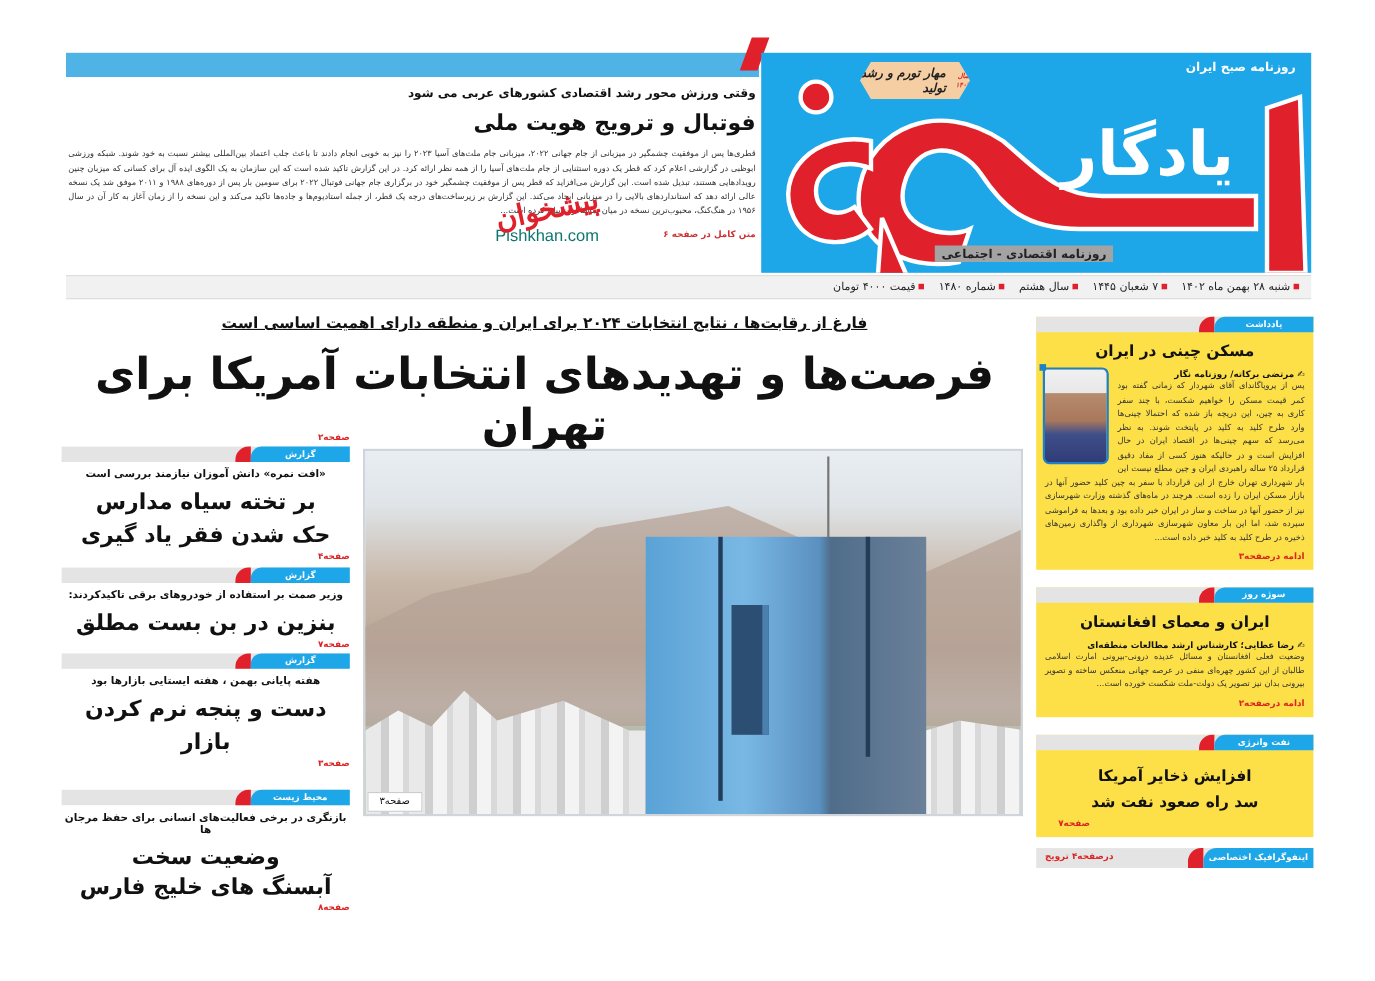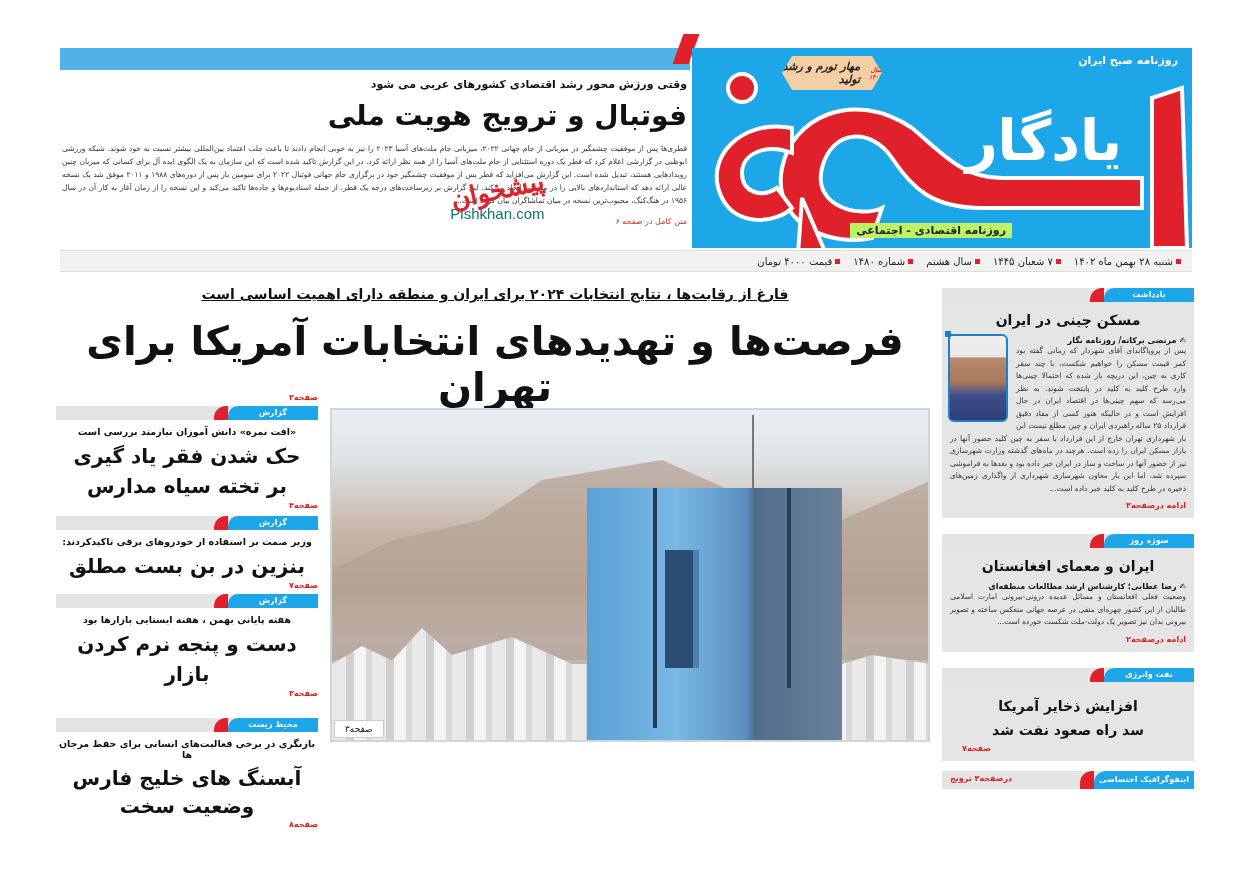--- a/index.html
+++ b/index.html
@@ -5,31 +5,31 @@
   * { box-sizing: border-box; margin: 0; padding: 0; }
   html, body { width: 1250px; height: 892px; background: #ffffff; overflow: hidden; }
   body { position: relative; font-family: "DejaVu Sans", sans-serif; color: #111; direction: rtl; }
 
   
   .top-band { position: absolute; left: 60px; top: 48px; width: 630px; height: 22px; background: #4fb3e6; }
   .mast { position: absolute; left: 692px; top: 48px; width: 500px; height: 200px; background: #1ea7e8; overflow: hidden; }
   .mast .city { position: absolute; right: 14px; top: 6px; font-size: 11px; color: #fff; font-weight: bold; }
   .mast .yadegar { position: absolute; right: 70px; top: 60px; font-size: 56px; color: #fff; font-weight: bold; letter-spacing: 6px; }
   .mast .emrooz { position: absolute; left: -10px; top: 10px; width: 520px; height: 200px; }
-  .mast .subtitle { position: absolute; right: 180px; top: 175px; font-size: 11px; color: #222; font-weight: bold; background: #bef264; padding: 1px 6px; }
+  .mast .subtitle { position: absolute; right: 180px; top: 175px; font-size: 11px; color: #222; font-weight: bold; background: #a3a3a3; padding: 1px 6px; }
   .mast .badge { position: absolute; left: 90px; top: 8px; width: 100px; height: 34px; background: #f5cfa3; clip-path: polygon(10% 0, 90% 0, 100% 50%, 90% 100%, 10% 100%, 0 50%); display: flex; align-items: center; justify-content: center; font-size: 11px; font-style: italic; font-weight: bold; color: #222; font-family: "DejaVu Serif", serif; }
   .mast .badge small { font-size: 6px; color: #d22; margin-left: 2px; vertical-align: super; }
   .diamond { position: absolute; left: 678px; top: 34px; width: 16px; height: 30px; background: #e0202a; transform: skewX(-20deg); }
 
   
   .topart { position: absolute; left: 62px; top: 74px; width: 625px; }
   .topart .kicker { font-size: 11px; font-weight: bold; text-align: right; margin-top: 4px; }
-  .topart .title { font-size: 28px; font-weight: bold; text-align: right; margin-top: 8px; }
+  .topart .title { font-size: 20px; font-weight: bold; text-align: right; margin-top: 8px; }
   .topart .body { font-size: 7.5px; line-height: 13px; color: #333; text-align: justify; margin-top: 10px; }
-  .topart .more { font-size: 8px; color: #c33; font-weight: normal; margin-top: 10px; text-align: right; }
+  .topart .more { font-size: 8px; color: #c33; font-weight: bold; margin-top: 10px; text-align: right; }
 
   .watermark { position: absolute; left: 450px; top: 175px; text-align: center; }
   .watermark .fa { font-size: 26px; color: #e0202a; font-weight: bold; font-family: "DejaVu Serif", serif; transform: rotate(-12deg); display: block; }
   .watermark .en { font-size: 15px; color: #0f766e; font-family: "Liberation Sans", sans-serif; direction: ltr; display: block; }
 
   
   .infobar { position: absolute; left: 60px; top: 250px; width: 1132px; height: 22px; background: #f1f1f1; border-top: 1px solid #ddd; border-bottom: 1px solid #ddd; display: flex; justify-content: space-between; align-items: center; padding: 0 8px; }
   .infobar .right, .infobar .left { display: flex; gap: 10px; font-size: 10px; color: #222; }
   .infobar .left { direction: ltr; font-family: "DejaVu Serif", serif; font-size: 10.5px; }
   .dot { display: inline-block; width: 5px; height: 5px; background: #e0202a; margin: 0 3px; vertical-align: middle; }
@@ -57,21 +57,21 @@
   .photo .tower .line1 { position: absolute; left: 66px; top: 0; width: 4px; height: 240px; background: #233c5a; }
   .photo .tower .line2 { position: absolute; left: 200px; top: 0; width: 4px; height: 200px; background: #233c5a; }
   .photo .antenna { position: absolute; left: 420px; top: 5px; width: 2px; height: 75px; background: #777; }
   .photo .trees { position: absolute; left: 0; top: 360px; width: 600px; height: 115px; background: linear-gradient(#7e8f6a, #9aa98b 40%, #b2b3a8 70%, #8b9a74); }
   .photo .red-caption { position: absolute; right: 2px; top: 370px; background: #e0202a; color: #fff; font-size: 14px; font-weight: bold; padding: 2px 6px; }
   .photo .big-caption { position: absolute; right: 20px; top: 410px; font-size: 26px; font-weight: 900; color: #111; text-shadow: 0 0 6px #fff, 0 0 3px #fff; }
   .photo .pg { position: absolute; left: 2px; bottom: 2px; background: #fff; font-size: 9px; padding: 3px 10px; border: 1px solid #ccc; }
 
   
   .rightcol { position: absolute; left: 942px; top: 288px; width: 252px; }
-  .box { background: #e5e5e5; padding-bottom: 8px; margin-bottom: 16px; }
+  .box { background: #fde047; padding-bottom: 8px; margin-bottom: 16px; }
   .box .bt { font-size: 14px; font-weight: bold; text-align: center; margin-top: 10px; }
   .box .byline { font-size: 8px; font-weight: bold; margin: 8px 8px 0 8px; text-align: right; }
   .box .txt { font-size: 7.5px; line-height: 12.5px; color: #333; margin: 0 8px; text-align: justify; }
   .box .cont { font-size: 8px; color: #d22; font-weight: bold; margin: 6px 8px 0 8px; text-align: right; }
   .portrait { float: left; width: 60px; height: 88px; margin: 6px 8px 4px 6px; border: 2px solid #1e80c8; border-radius: 0 6px 6px 6px; background: linear-gradient(#f0f0f0 0%, #e8e8e8 25%, #b78b6d 26%, #a9785c 55%, #3f4f8a 70%, #2f3c78 100%); position: relative; }
   .portrait::before { content: ""; position: absolute; left: -5px; top: -5px; width: 6px; height: 6px; background: #1e80c8; }
   .box2 .bt { font-size: 14px; margin-top: 12px; line-height: 24px; }
   .box2 .pr { font-size: 8px; color: #d22; font-weight: bold; margin: 2px 10px 0 0; text-align: left; padding-left: 20px; }
 
   .infog { position: relative; height: 18px; background: #e4e4e4; margin-top: 4px; }
@@ -129,22 +129,22 @@
 <div class="leftcol">
   <div class="page-ref">صفحه۲</div>
 
   <div class="story" style="margin-top:4px;">
     <div class="sechdr">
         <span class="redcurve"></span>
         <span class="tab">گزارش</span>
       </div>
     <div class="sk">«افت نمره» دانش آموزان نیازمند بررسی است</div>
     <div class="st">
+        <div>بر تخته سیاه مدارس</div>
         <div>حک شدن فقر یاد گیری</div>
-        <div>بر تخته سیاه مدارس</div>
       </div>
     <div class="page-ref">صفحه۴</div>
   </div>
 
   <div class="story" style="margin-top:6px;">
     <div class="sechdr">
         <span class="redcurve"></span>
         <span class="tab">گزارش</span>
       </div>
     <div class="sk">وزیر صمت بر استفاده از خودروهای برقی تاکیدکردند:</div>
@@ -166,22 +166,22 @@
     <div class="page-ref">صفحه۳</div>
   </div>
 
   <div class="story" style="margin-top:20px;">
     <div class="sechdr">
         <span class="redcurve"></span>
         <span class="tab">محیط زیست</span>
       </div>
     <div class="sk">بازنگری در برخی فعالیت‌های انسانی برای حفظ مرجان ها</div>
     <div class="st" style="line-height:28px;">
+        <div>وضعیت سخت</div>
         <div>آبسنگ های خلیج فارس</div>
-        <div>وضعیت سخت</div>
       </div>
     <div class="page-ref">صفحه۸</div>
   </div>
 </div>
 
 <div class="photo">
   <div class="mount1"></div>
   <div class="city"></div>
   <div class="antenna"></div>
   <div class="tower">

